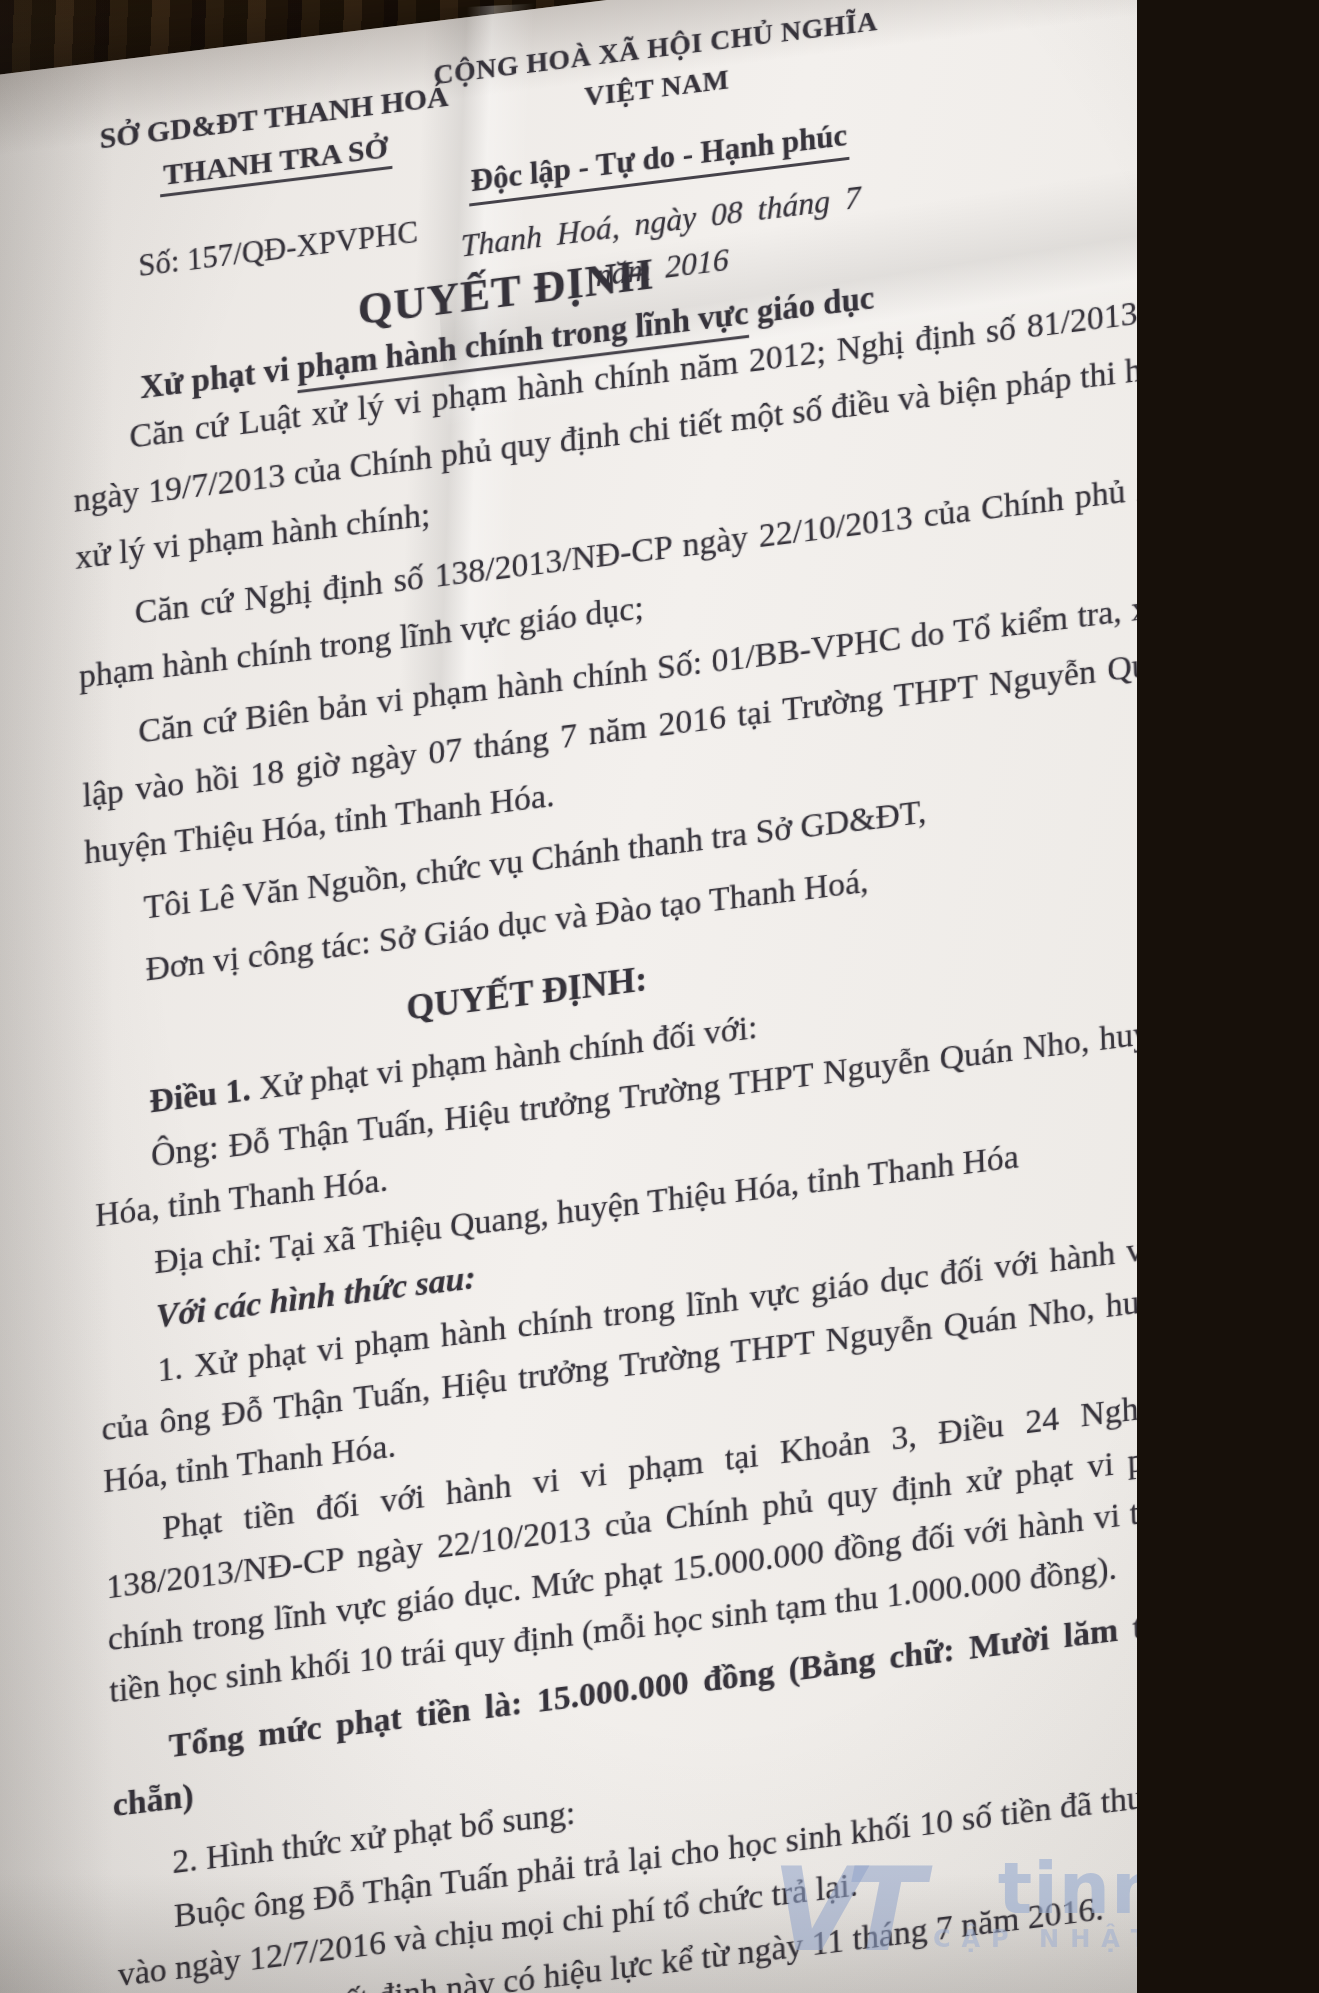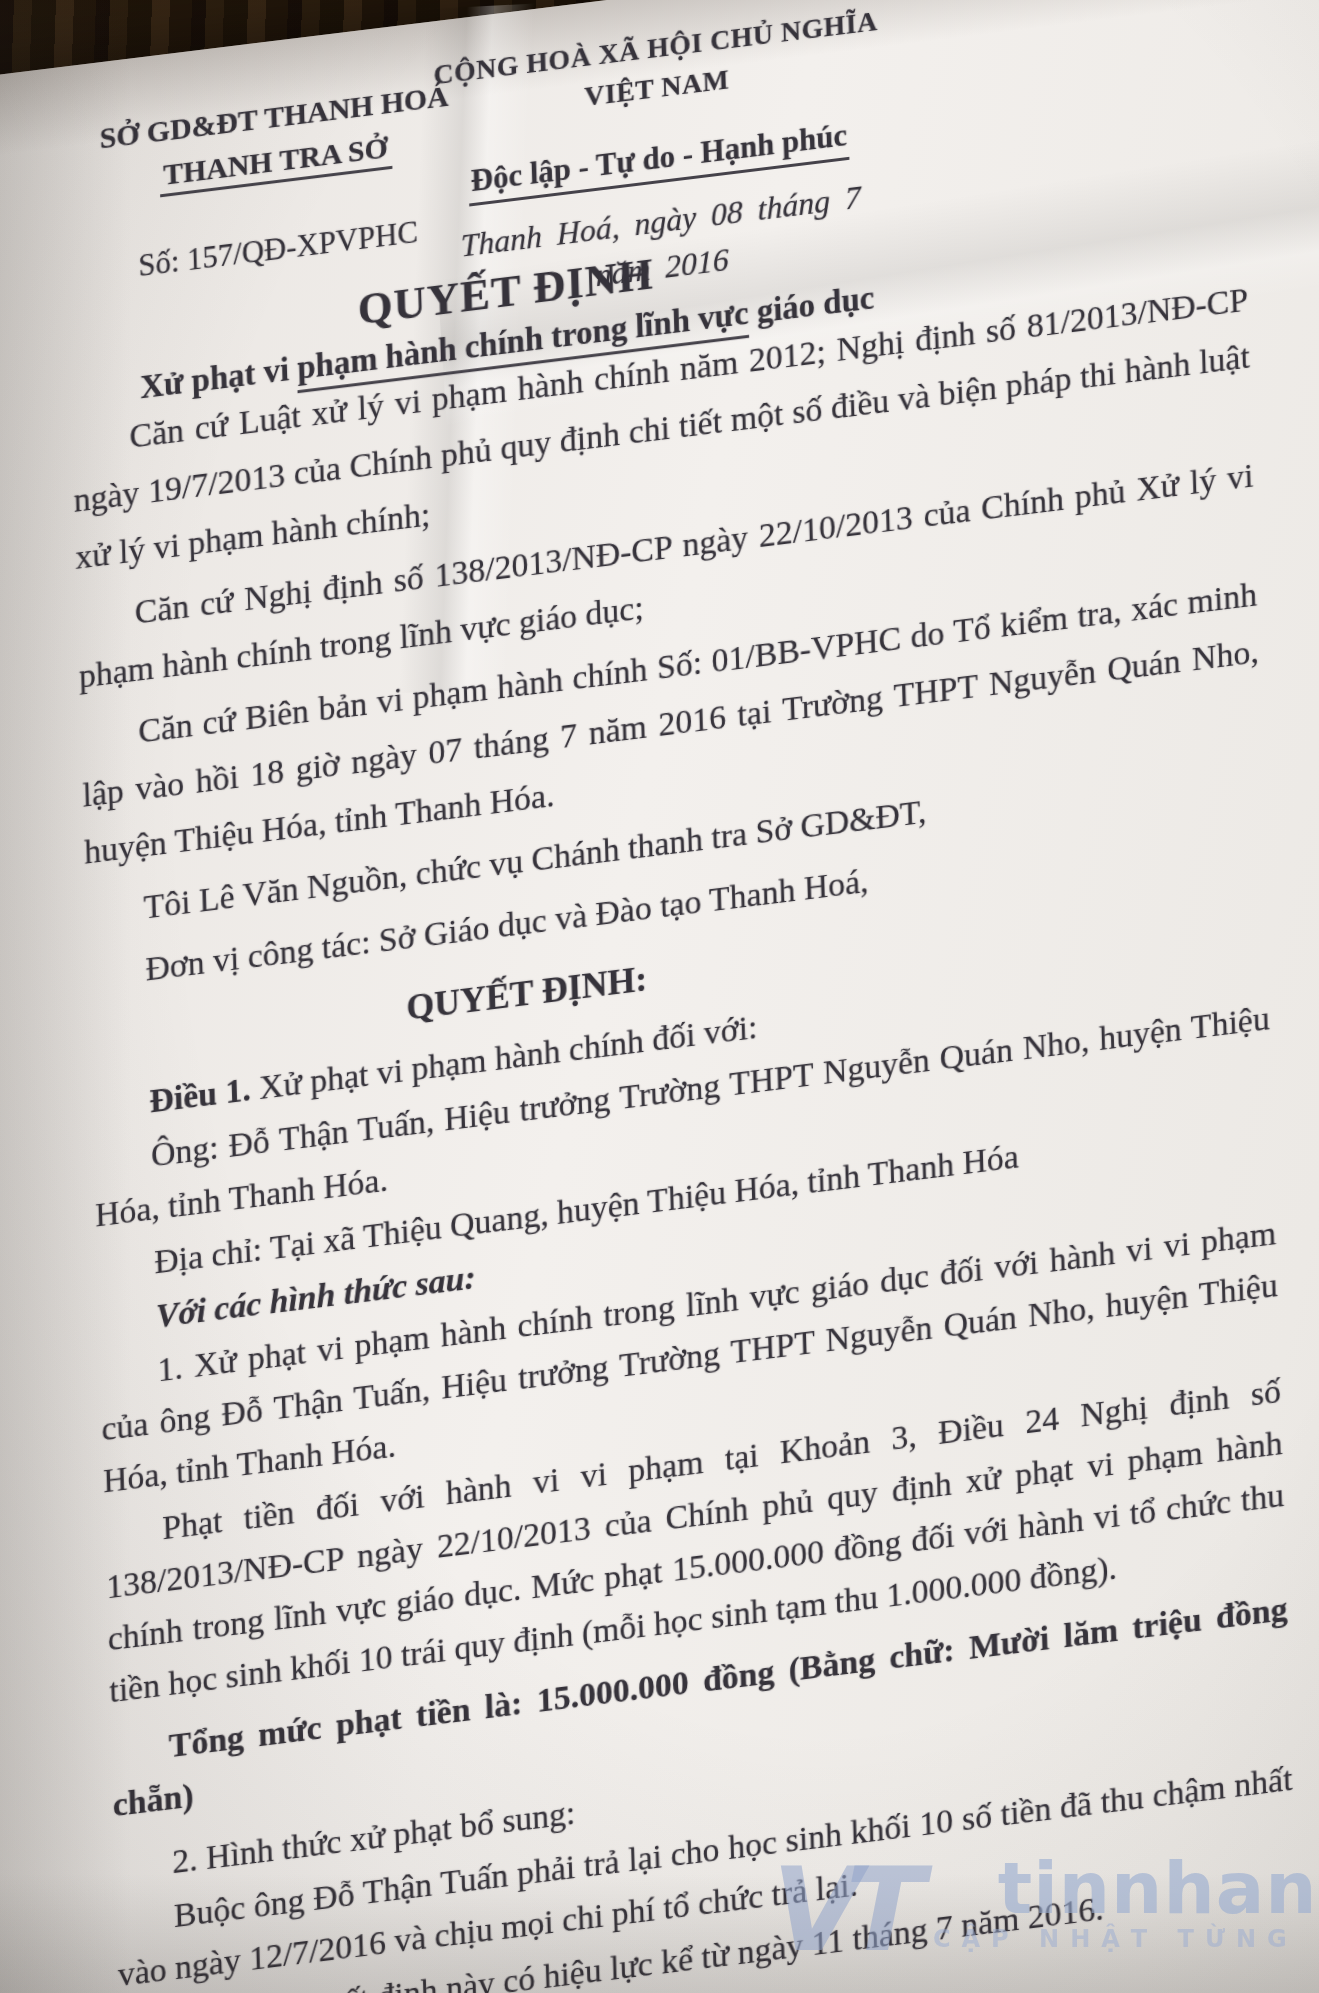--- a/index.html
+++ b/index.html
@@ -1,21 +1,21 @@
 <!DOCTYPE html>
 <html><head>
 <meta charset="utf-8">
 <style>
   html,body{margin:0;padding:0;}
   body{
     width:1319px;height:1993px;overflow:hidden;
     background:#17100a;
     font-family:"Liberation Serif","DejaVu Serif",serif;
   }
-  .scene{position:relative;width:1319px;height:1993px;overflow:hidden;}
+  .scene{position:relative;width:1137px;height:1993px;overflow:hidden;}
   .wood{
     position:absolute;inset:0;
     background:
       linear-gradient(180deg,rgba(0,0,0,0.25),rgba(0,0,0,0) 40%),
       repeating-linear-gradient(92deg,
         #20130a 0 14px,#3c2914 14px 32px,#281a0b 32px 56px,
         #4a331b 56px 74px,#2d1d0d 74px 96px);
   }
   
   .paper{

